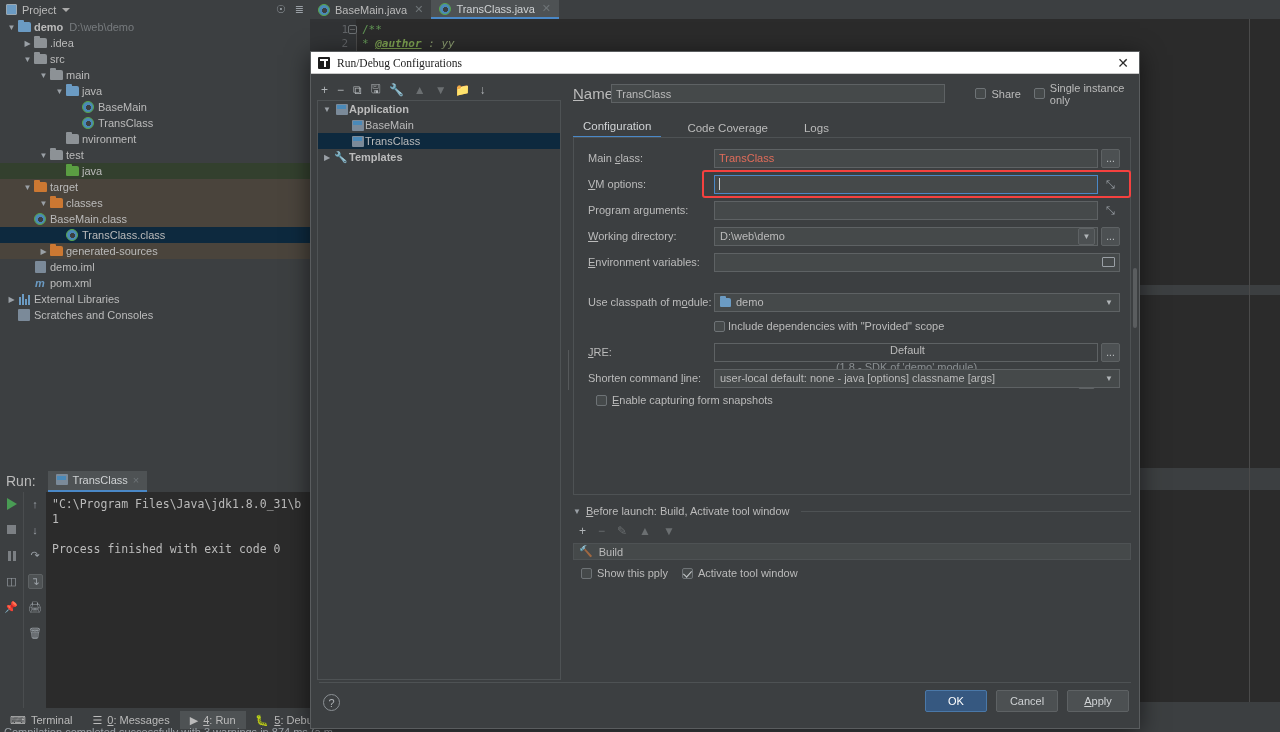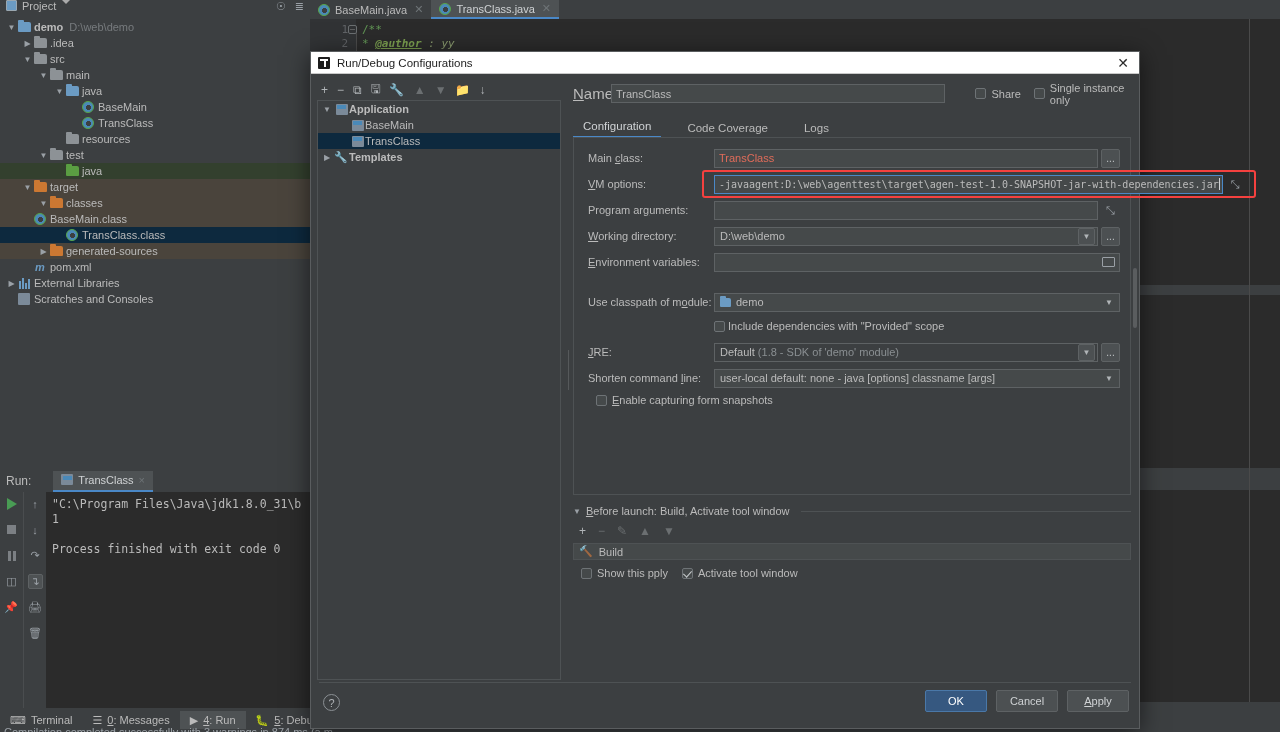--- a/index.html
+++ b/index.html
@@ -12,21 +12,21 @@
     overflow: hidden;
   }
   #root { position: relative; width: 1280px; height: 732px; }
 
   
   .ide-bg { position: absolute; inset: 0; background: #3c3f41; }
 
   
   .proj-header {
     position: absolute; left: 0; top: 0; width: 310px; height: 19px;
-    background: #3c3f41; display: flex; align-items: flex-start; padding: 0 6px;
+    background: #3c3f41; display: flex; align-items: center; padding: 8px 6px;
   }
   .proj-header .pt { color: #bbb; font-size: 11px; margin-left: 5px; }
   .ic-square {
     width: 11px; height: 11px; border: 1.5px solid #9aa7b0; background: #6b9bc3;
     display: inline-block; border-radius: 1px;
   }
   .caret-dn { width:0;height:0;border-left:4px solid transparent;border-right:4px solid transparent;border-top:4px solid #aaa; display:inline-block; }
   .hdr-icons { margin-left:auto; display:flex; gap:9px; align-items:center; color:#9aa0a6; }
 
   
@@ -76,21 +76,21 @@
 
   .editor-sep1 { position:absolute; left:310px; top:285px; right:0; height:10px; background:#3c3f41; }
   .editor-body2 { position:absolute; left:310px; top:295px; right:0; height:180px; background:#2b2b2b;}
   .editor-sep2 { position:absolute; left:310px; top:468px; right:0; height:22px; background:#3c3f41;}
   .editor-body3 { position:absolute; left:310px; top:490px; right:0; bottom:30px; background:#2b2b2b;}
   .col-line { position:absolute; top:19px; bottom:30px; width:1px; background:#4a4a4a; left:1249px; }
 
   
   .run-panel { position:absolute; left:0; top:470px; width:310px; bottom:24px; background:#3c3f41; }
   .run-tabbar { height:22px; display:flex; align-items:center; padding-left:6px; gap:4px; }
-  .run-tabbar .rl { font-size:12px; color:#bbb; margin-right:18px;}
+  .run-tabbar .rl { font-size:14px; color:#bbb; margin-right:8px;}
   .run-tab { display:flex;align-items:center;gap:5px;padding:3px 8px 4px 8px;background:#4e5254;border-bottom:2px solid #4a88c7;font-size:11px;color:#cfd2d4;}
   .run-tab .x{color:#6e7477;}
   .run-ico{width:12px;height:11px;background:#7b8a99;border-radius:1px;position:relative;}
   .run-ico:after{content:'';position:absolute;left:1.5px;top:1.5px;right:1.5px;height:4px;background:#4a89b8;}
   .run-toolbars{position:absolute;left:0;top:22px;width:46px;bottom:0;display:flex;}
   .rt-col{width:23px;display:flex;flex-direction:column;align-items:center;padding-top:4px;gap:11px;}
   .rt-col.b{border-left:1px solid #4a4d4f;}
   .rt-ic{width:15px;height:15px;display:flex;align-items:center;justify-content:center;color:#9aa0a6;font-size:11px;}
   .rt-ic.act{background:#4e5254;border:1px solid #5e6264;border-radius:2px;}
   .tri-green{width:0;height:0;border-top:6px solid transparent;border-bottom:6px solid transparent;border-left:10px solid #499c54;}
@@ -103,21 +103,21 @@
   .statusbar { position:absolute;left:0;bottom:0;width:100%;height:24px;background:#3c3f41;display:flex;align-items:center;gap:0; }
   .sb-item{display:flex;align-items:center;gap:5px;padding:0 10px;height:18px;font-size:11px;color:#bbbbbb;}
   .sb-item.active{background:#4e5254;}
   .sb-item u{text-decoration:underline;}
   .statusmsg{position:absolute;left:0;bottom:-6px;font-size:11px;color:#9aa0a6;padding-left:4px;}
 
   
   .dlg { position:absolute; left:310px; top:51px; width:830px; height:678px;
          background:#3c3f41; border:1px solid #5a5d5f; box-shadow:0 4px 22px rgba(0,0,0,.55); }
   .dlg-title { height:22px; background:#ffffff; display:flex; align-items:center; padding:0 7px; border-bottom:1px solid #c9c9c9;}
-  .dlg-title .t { font-size:11.5px; color:#1d1d1d; margin-left:7px; }
+  .dlg-title .t { font-size:11.5px; color:#1d1d1d; margin-left:7px;font-family:Liberation Serif, serif; }
   .dlg-title .close { margin-left:auto; color:#2b2b2b; font-size:14px; line-height:1; padding:0 3px; }
   .ij-logo{width:12px;height:12px;background:#1d1d1d;border-radius:1px;position:relative;}
   .ij-logo:after{content:'';position:absolute;left:2px;top:2.5px;width:8px;height:2px;background:#fff;}
   .ij-logo:before{content:'';position:absolute;left:6px;top:4px;width:2px;height:6px;background:#fff;}
 
   
   .dlg-left { position:absolute; left:6px; top:28px; width:244px; bottom:48px; }
   .dlg-lt-toolbar{height:20px;display:flex;align-items:center;gap:9px;padding-left:4px;color:#b0b4b7;font-size:12px;}
   .dlg-tree{position:absolute;left:0;top:20px;right:0;bottom:0;background:#3c3f41;border:1px solid #4e5254;}
   .dt-node{height:16px;display:flex;align-items:center;font-size:11px;color:#bbbbbb;padding-right:4px;white-space:nowrap;}
@@ -144,21 +144,21 @@
   .tab{padding:2px 10px 4px 10px;font-size:11.5px;color:#bbbbbb;}
   .tab.active{color:#cfd2d4;border-bottom:2px solid #4a88c7;}
 
   .panel{position:absolute;left:0;top:57px;right:0;height:358px;background:#3c3f41;border:1px solid #4e5254;padding:10px 10px 0 14px;}
   .frow{display:flex;align-items:center;height:20px;margin-bottom:6px;}
   .frow .flab{width:126px;flex:0 0 126px;font-size:11px;color:#bbbbbb;}
   .fctl{flex:1;display:flex;align-items:center;gap:3px;}
   .btn-dots{width:19px;height:19px;background:#4c5052;border:1px solid #5e6264;color:#c0c4c6;font-size:10px;display:flex;align-items:center;justify-content:center;border-radius:2px;flex:0 0 19px;}
   .btn-exp{width:19px;height:19px;background:transparent;color:#9aa0a6;font-size:11px;display:flex;align-items:center;justify-content:center;flex:0 0 19px;}
   .combo{flex:1;height:19px;background:#45494a;border:1px solid #5e6264;display:flex;align-items:center;padding:0 2px 0 5px;font-size:11px;color:#bbbbbb;gap:5px;}
-  .combo.dis{background:#3c3f41;}
+  .combo.dis{background:#3c3f41;flex-direction:column;}
   .cb-arrow{margin-left:auto;width:16px;text-align:center;color:#b0b4b7;font-size:8px;}
   .cb-arrow-btn{margin-left:auto;width:17px;height:17px;background:#4c5052;border:1px solid #5e6264;display:flex;align-items:center;justify-content:center;color:#b0b4b7;font-size:8px;border-radius:2px;}
   .vm-wrap{position:relative;flex:1;display:flex;align-items:center;}
   .vm-field{flex:1;height:19px;background:#45494a;border:1px solid #4a88c7;display:flex;align-items:center;padding:0 2px 0 4px;
     font-family:"DejaVu Sans Mono", monospace;font-size:10px;color:#bbbbbb;white-space:nowrap;overflow:hidden;}
   .caret{display:inline-block;width:1px;height:12px;background:#cfd2d4;margin-left:0px;}
   .vm-highlight{position:absolute;left:-12px;top:-5px;right:-11px;height:28px;border:2px solid #f5413f;border-radius:3px;pointer-events:none;}
   .folder-ico{width:13px;height:10px;border:1px solid #9aa0a6;border-radius:1px;}
 
   .before-launch{position:absolute;left:0;top:425px;right:0;bottom:0;}
@@ -277,21 +277,21 @@
         <span class="ico">
           <span class="cls-ico"></span>
         </span>
         <span>TransClass</span>
       </div>
       <div class="tnode" style="padding-left: 54px;">
         <span class="arr"></span>
         <span class="ico">
           <span class="fold gray"></span>
         </span>
-        <span>resources</span>
+        <span>nvironment</span>
       </div>
       <div class="tnode" style="padding-left: 38px;">
         <span class="arr">▼</span>
         <span class="ico">
           <span class="fold gray"></span>
         </span>
         <span>test</span>
       </div>
       <div class="tnode sel-green" style="padding-left: 54px;">
         <span class="arr"></span>
@@ -327,20 +327,27 @@
           <span class="cls-ico"></span>
         </span>
         <span>TransClass.class</span>
       </div>
       <div class="tnode tgt" style="padding-left: 38px;">
         <span class="arr">▶</span>
         <span class="ico">
           <span class="fold orange"></span>
         </span>
         <span>generated-sources</span>
+      </div>
+      <div class="tnode" style="padding-left: 22px;">
+        <span class="arr"></span>
+        <span class="ico">
+          <span class="iml-ico"></span>
+        </span>
+        <span>demo.iml</span>
       </div>
       <div class="tnode" style="padding-left: 22px;">
         <span class="arr"></span>
         <span class="ico">
           <span class="m-ico">m</span>
         </span>
         <span>pom.xml</span>
       </div>
       <div class="tnode" style="padding-left: 6px;">
         <span class="arr">▶</span>
@@ -512,21 +519,20 @@
               <span>TransClass</span>
             </div>
             <div class="btn-dots">...</div>
           </div>
         </div>
 
         <div class="frow" style="position:relative;">
           <div class="flab"><u>V</u>M options:</div>
           <div class="fctl vm-wrap">
             <div class="vm-field">
-              <span>-javaagent:D:\web\agenttest\target\agen-test-1.0-SNAPSHOT-jar-with-dependencies.jar</span>
                 <span class="caret"></span>
             </div>
             <div class="btn-exp">⤡</div>
             <div class="vm-highlight"></div>
           </div>
         </div>
 
         <div class="frow">
           <div class="flab">Program ar<u>g</u>uments:</div>
           <div class="fctl">

